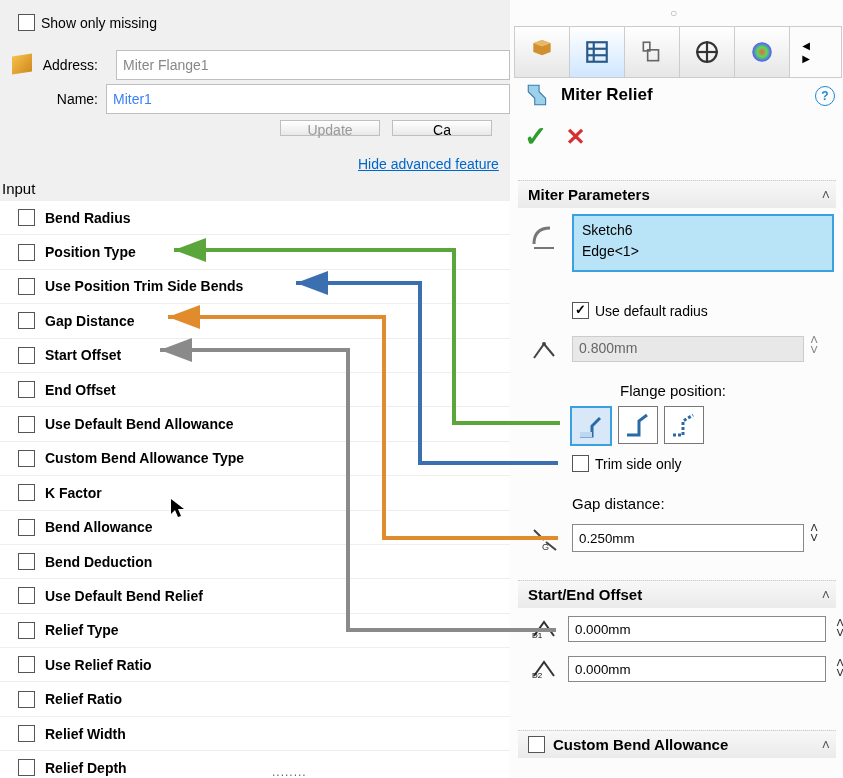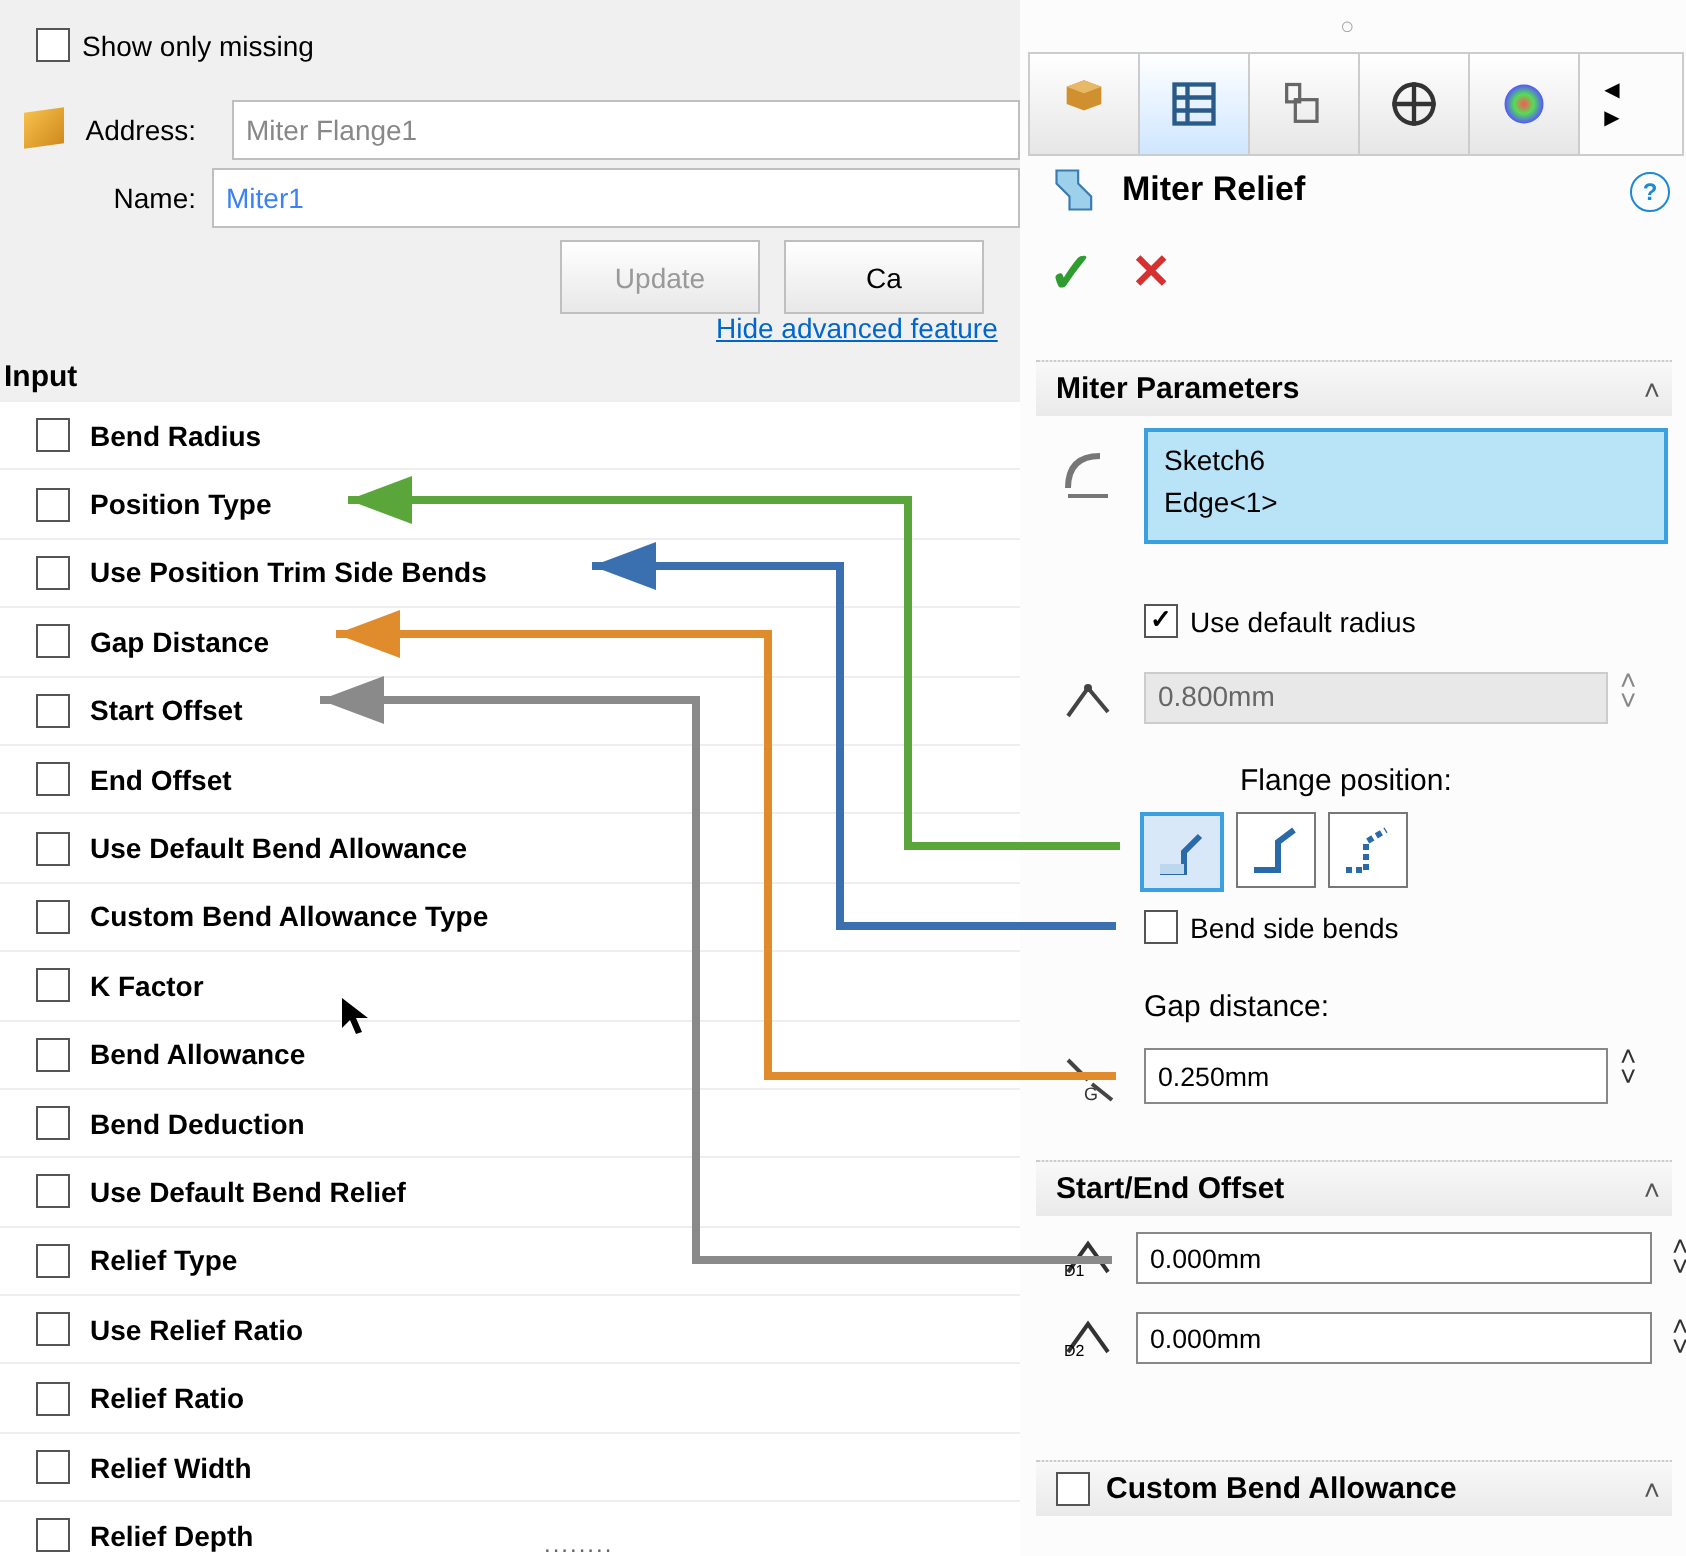--- a/index.html
+++ b/index.html
@@ -11,26 +11,26 @@
 .show-missing{position:absolute;left:18px;top:14px;display:flex;align-items:center;gap:6px;}
 .cb{width:15px;height:15px;border:1px solid #555;background:#fff;display:inline-block;}
 .cb.checked::after{content:"✓";display:block;font-size:13px;line-height:13px;text-align:center;font-weight:bold;}
 .cube-icon{position:absolute;left:12px;top:55px;width:20px;height:18px;background:linear-gradient(135deg,#f6c04a,#d08a1f);transform:skewY(-8deg);}
 .field-row{position:absolute;display:flex;align-items:center;gap:8px;}
 .addr-row{left:40px;top:50px;width:470px;gap:18px;}
 .name-row{left:40px;top:84px;width:470px;}
 .field-label{width:58px;text-align:right;}
 .field-input{flex:1;height:24px;border:1px solid #bfbfbf;background:#fff;padding:2px 6px;font-family:inherit;font-size:14px;color:#3b82f6;}
 .field-input.ro{color:#888;}
-.btn{height:37px;min-width:100px;border:1px solid #bfbfbf;background:linear-gradient(#fff,#e8e8e8);font-family:inherit;font-size:14px;}
+.btn{height:16px;min-width:100px;border:1px solid #bfbfbf;background:linear-gradient(#fff,#e8e8e8);font-family:inherit;font-size:14px;}
 .btn:disabled{color:#999;}
 .btn-row{position:absolute;left:280px;top:120px;display:flex;gap:12px;}
 .hide-link{position:absolute;left:358px;top:156px;color:#0066cc;text-decoration:underline;font-size:14px;}
 
-.input-header{position:absolute;left:2px;top:180px;font-size:15px;font-weight:bold;}
+.input-header{position:absolute;left:2px;top:180px;font-size:15px;}
 
 
 .input-list{position:absolute;left:0;top:200px;width:510px;}
 .input-row{height:33.4px;display:flex;align-items:center;border-top:1px solid #eee;background:#fff;}
 .input-row .cb{margin-left:18px;margin-right:10px;}
 .input-row .lbl{font-weight:bold;}
 
 
 .grip{position:absolute;left:272px;top:765px;letter-spacing:1px;color:#666;font-size:12px;}
 
@@ -293,21 +293,21 @@
       </div>
       <div class="fbtn">
         <svg viewBox="0 0 30 28">
             <path d="M4 24h10v-14l10-6" fill="none" stroke="#2a6aa8" stroke-width="3" stroke-dasharray="3 2"></path>
           </svg>
       </div>
     </div>
 
     <div class="trim-side">
       <span class="cb"></span>
-      <span>Bend side bends</span>
+      <span>Trim side only</span>
     </div>
 
     <div class="gap-label">Gap distance:</div>
     <svg class="gap-icon" width="30" height="26">
         <path d="M4 4 L14 14 M16 16 L26 24" stroke="#444" stroke-width="2"></path>
         <text x="12" y="24" font-size="9" fill="#333">G</text>
       </svg>
     <input class="gap-field" value="0.250mm" style="">
     <div class="gap-spin">˄<br>˅</div>
 

